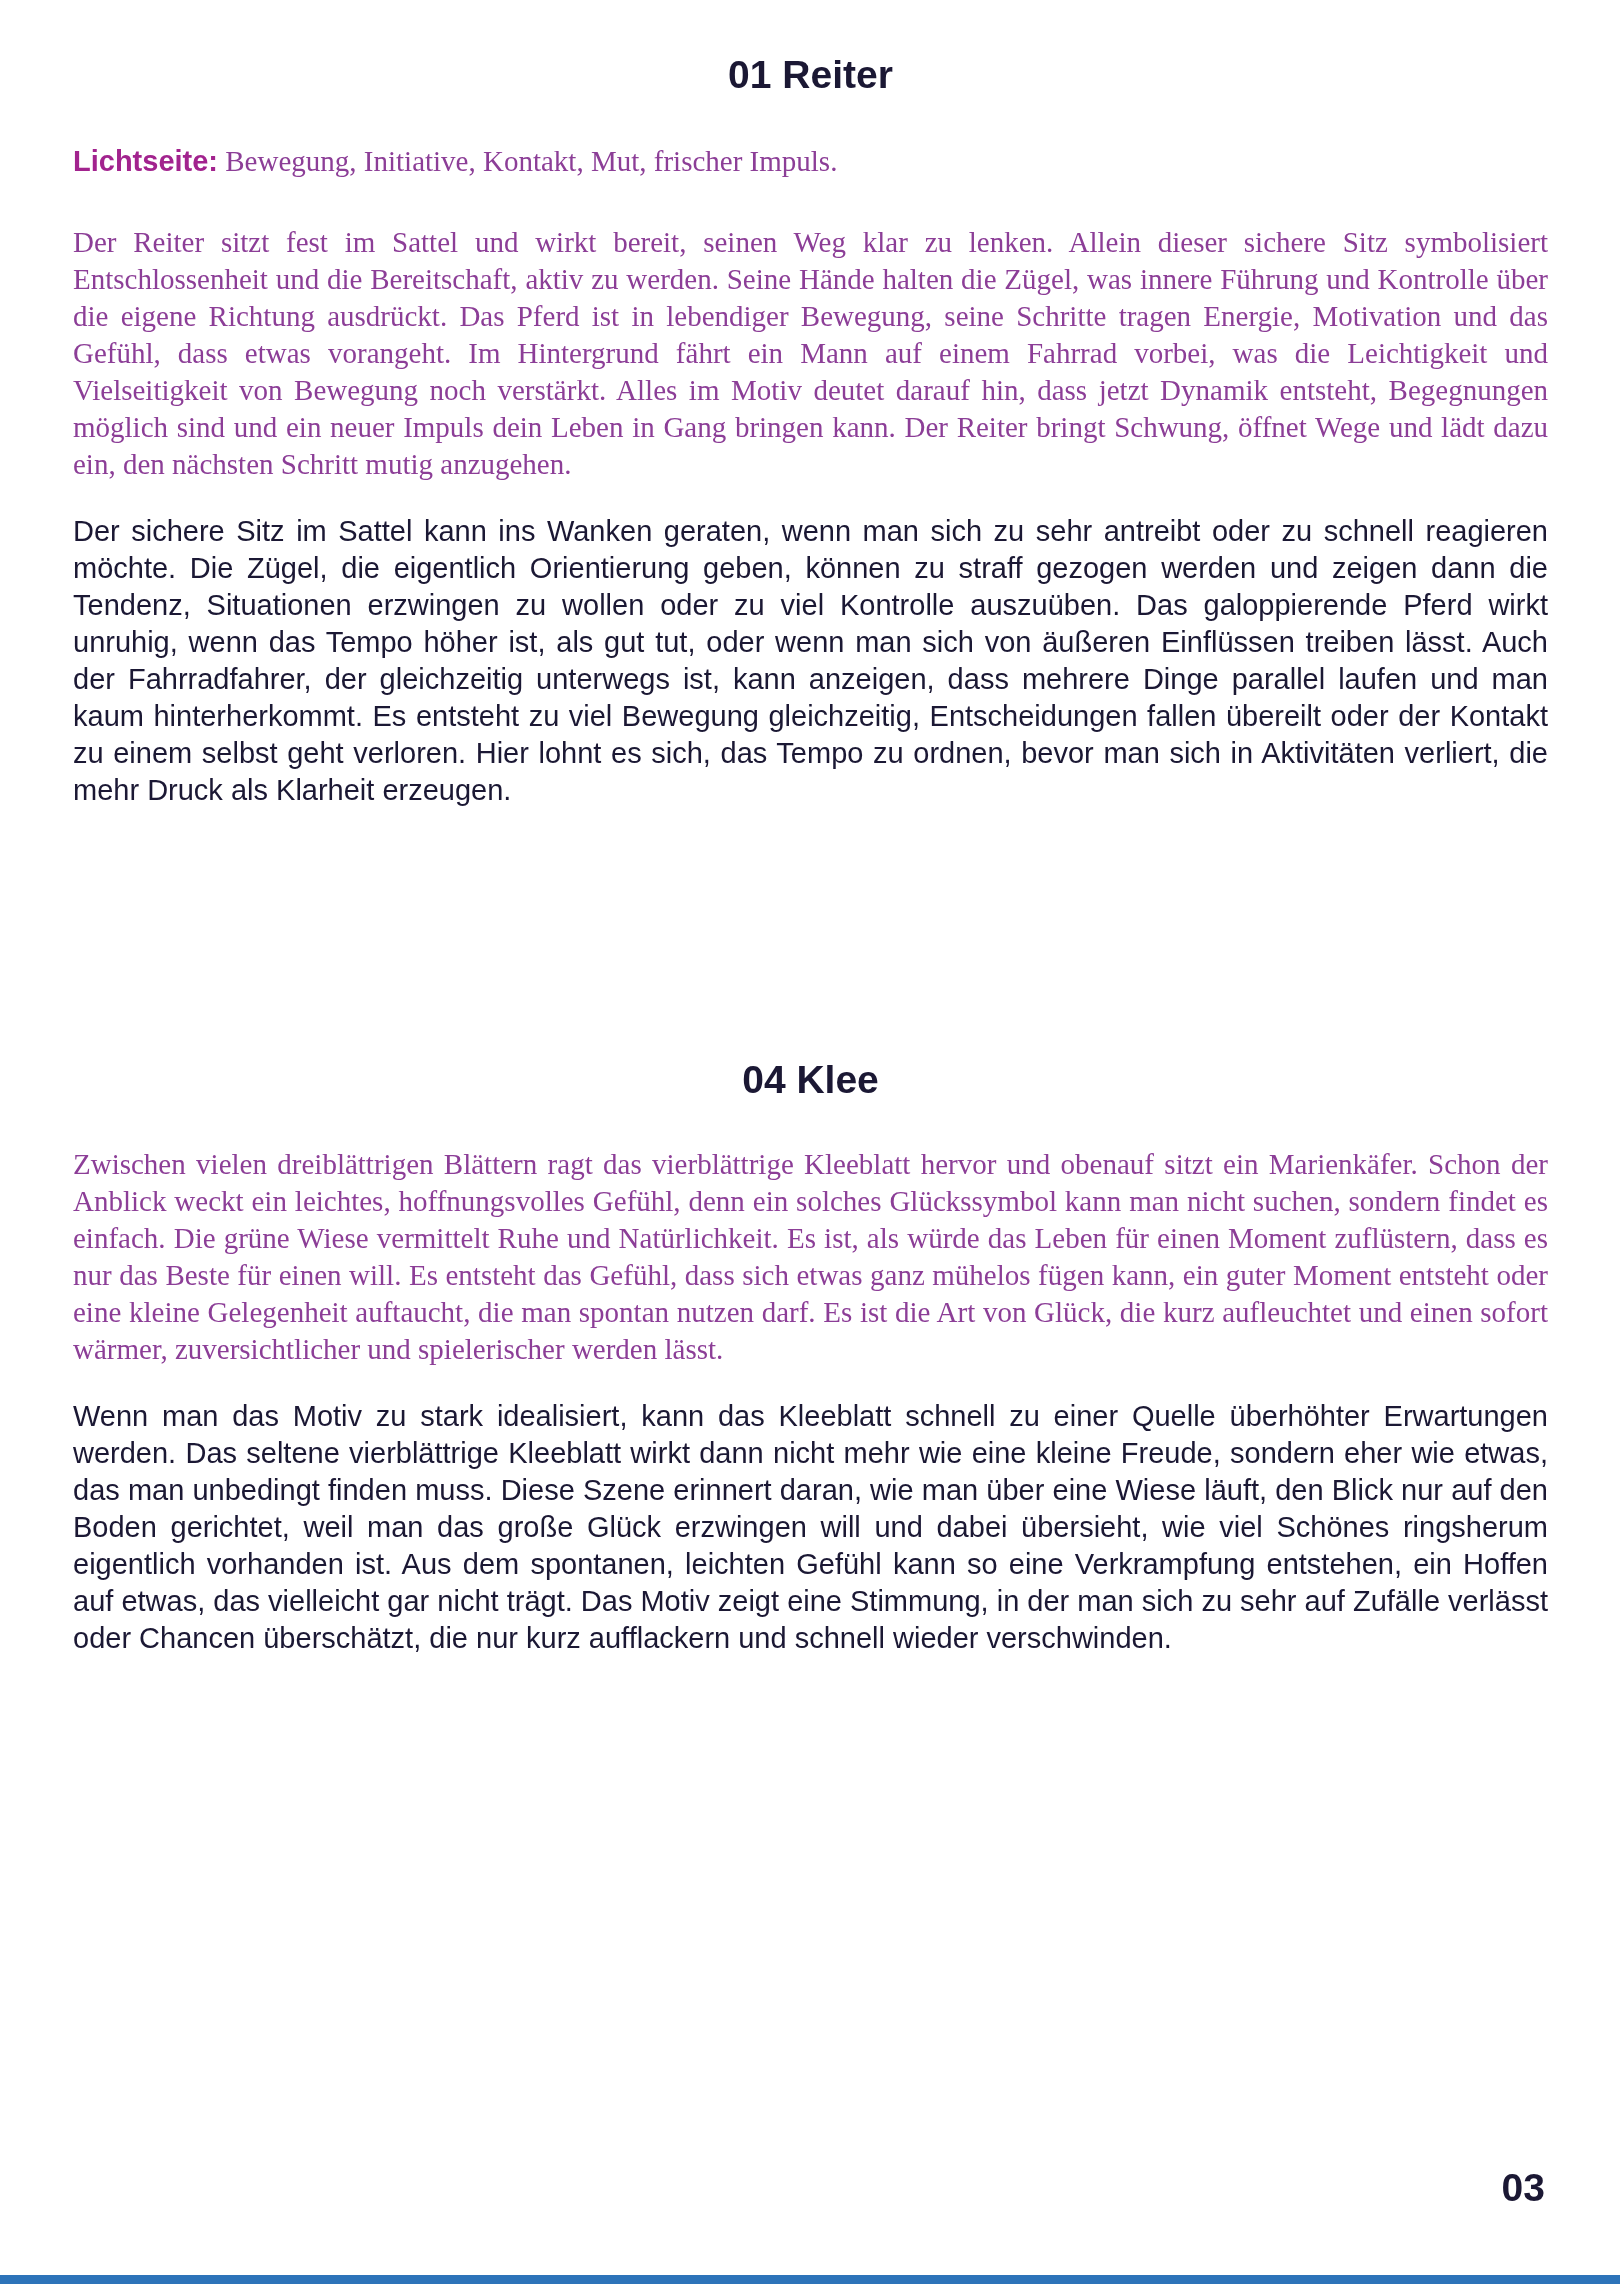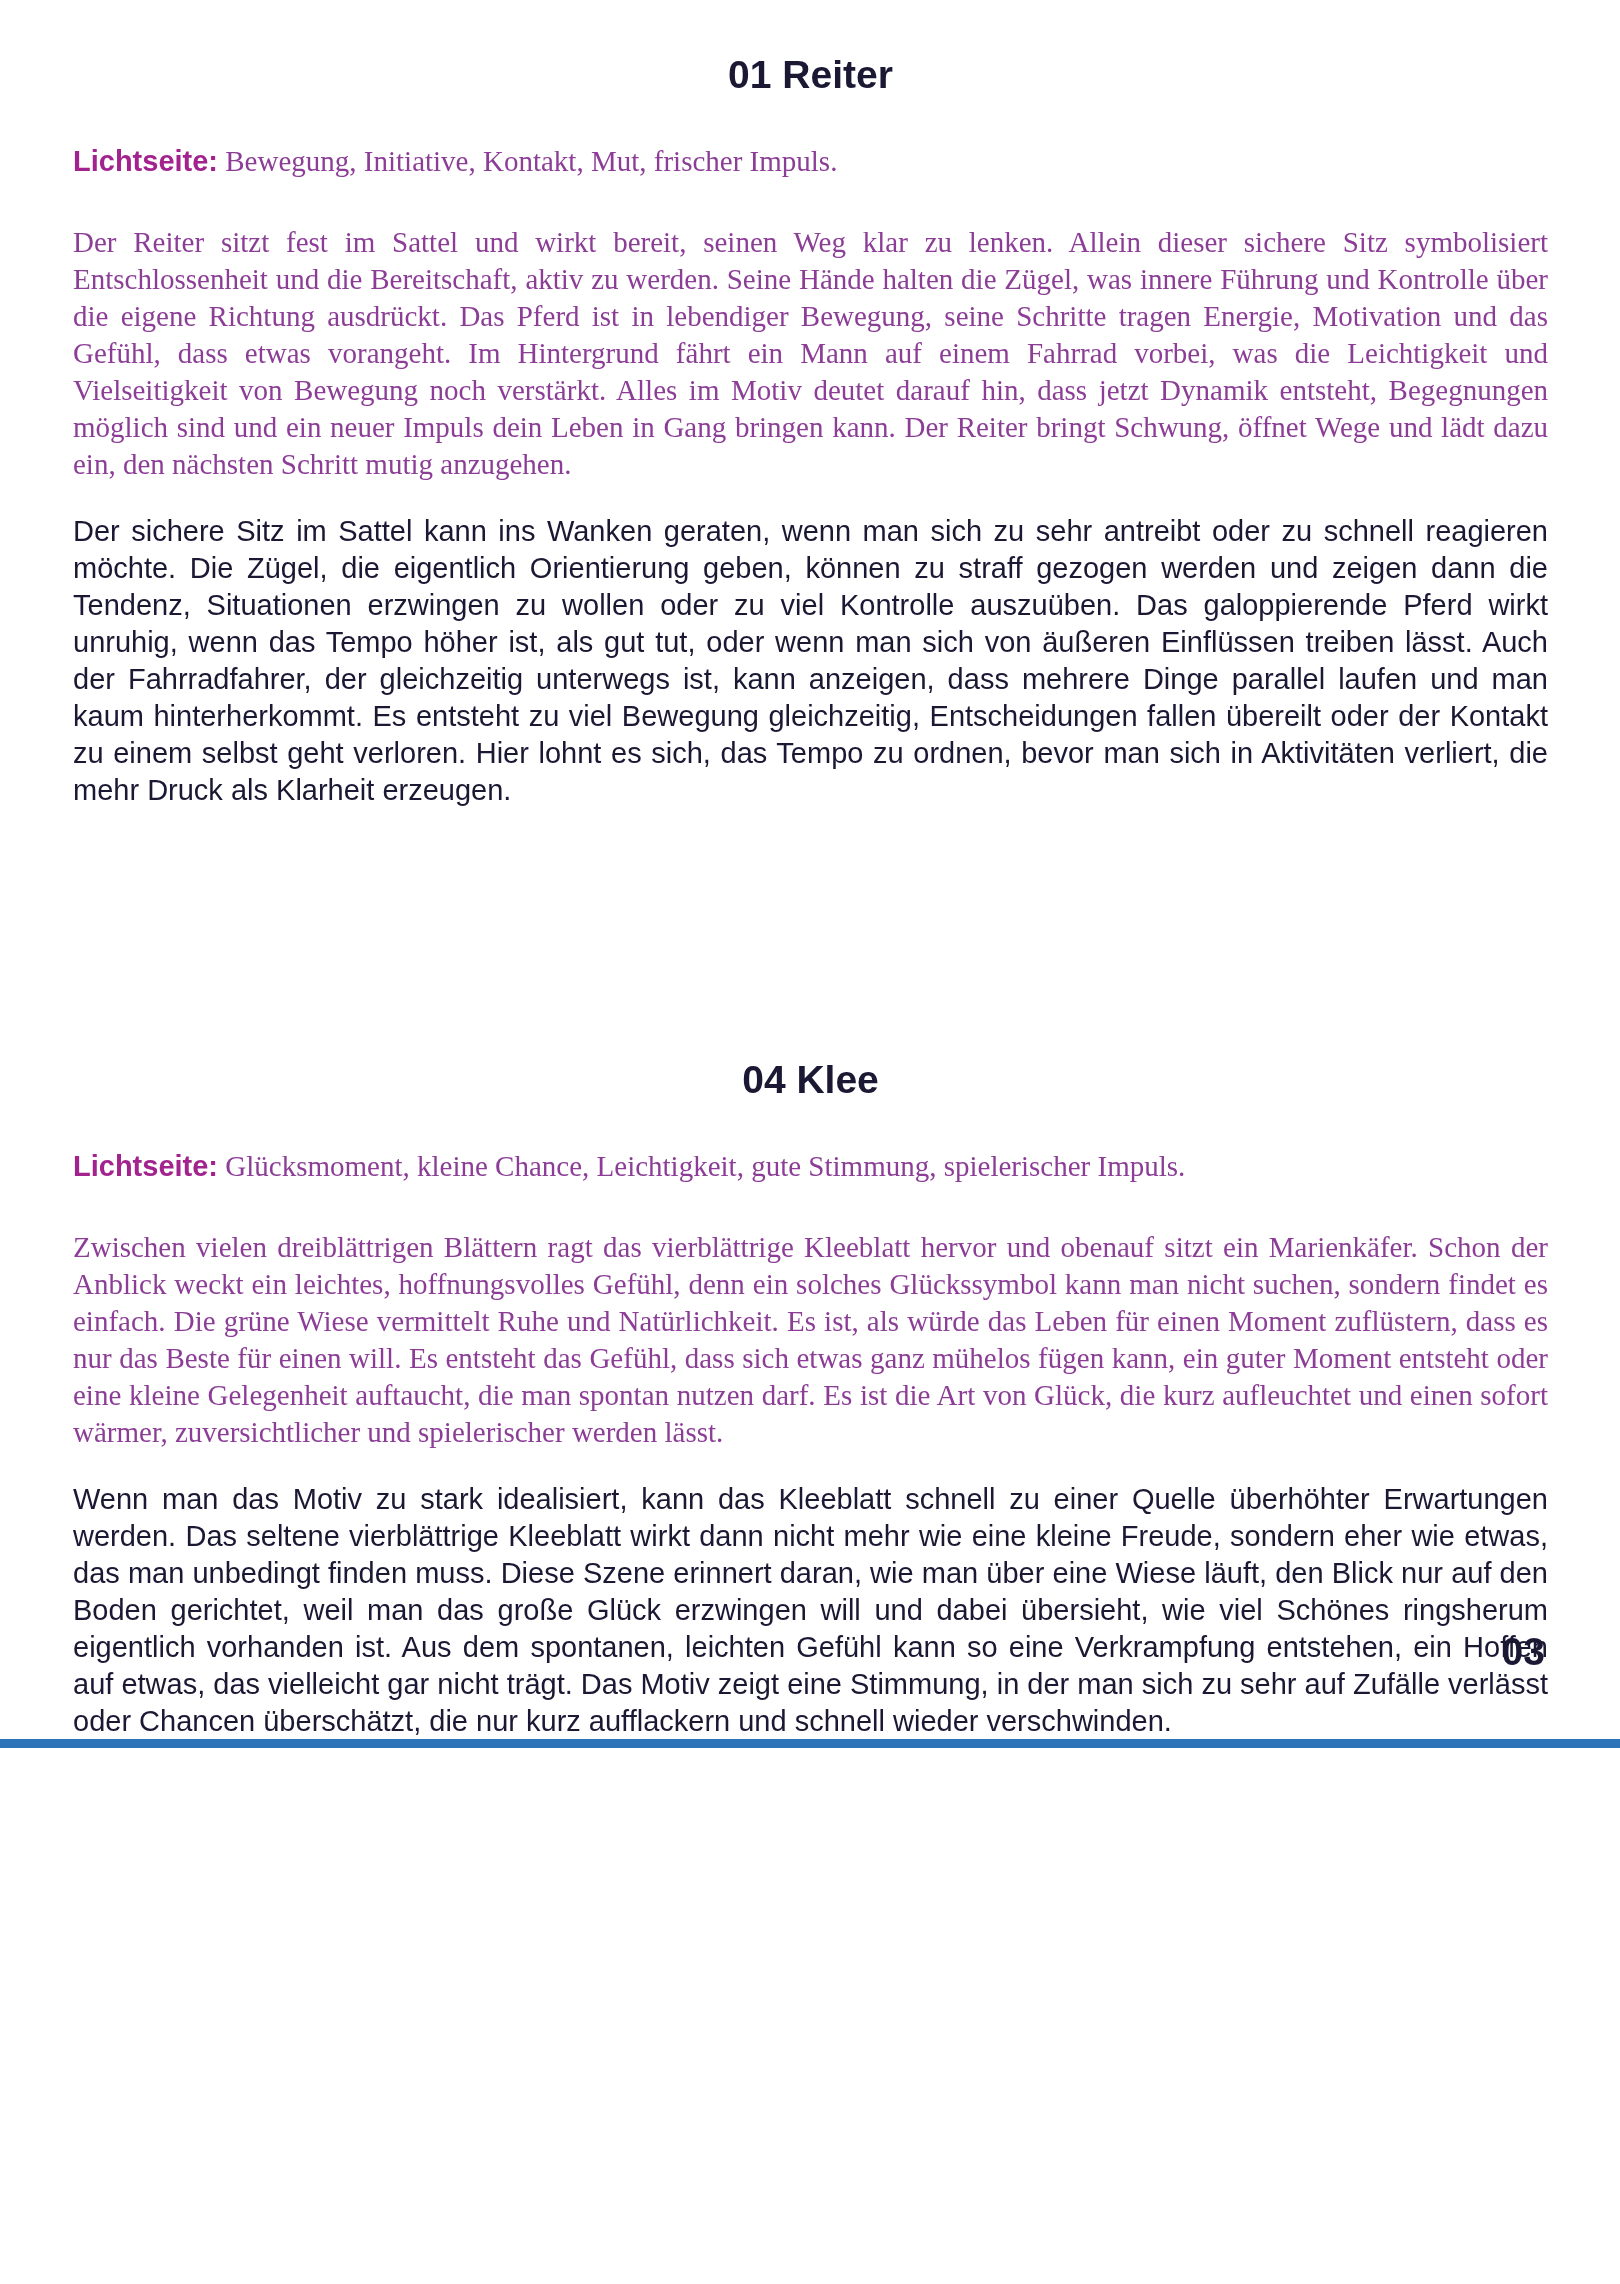--- a/index.html
+++ b/index.html
@@ -3,21 +3,21 @@
 <meta charset="utf-8">
 <style>
   html, body {
     margin: 0;
     padding: 0;
     background: #ffffff;
   }
   .page {
     position: relative;
     width: 1621px;
-    height: 1748px;
+    height: 2284px;
     background: #ffffff;
     font-family: "Liberation Sans", sans-serif;
     overflow: hidden;
   }
   .content {
     padding: 0 73px;
   }
   .section-title {
     margin: 0;
     text-align: center;
@@ -80,21 +80,20 @@
 
     <section class="card-section s0">
       <h1 class="section-title">01 Reiter</h1>
       <p class="para light-line"><span class="label-light">Lichtseite:</span><span class="purple"> Bewegung, Initiative, Kontakt, Mut, frischer Impuls.</span></p>
       <p class="para purple justify light-para">Der Reiter sitzt fest im Sattel und wirkt bereit, seinen Weg klar zu lenken. Allein dieser sichere Sitz symbolisiert Entschlossenheit und die Bereitschaft, aktiv zu werden. Seine Hände halten die Zügel, was innere Führung und Kontrolle über die eigene Richtung ausdrückt. Das Pferd ist in lebendiger Bewegung, seine Schritte tragen Energie, Motivation und das Gefühl, dass etwas vorangeht. Im Hintergrund fährt ein Mann auf einem Fahrrad vorbei, was die Leichtigkeit und Vielseitigkeit von Bewegung noch verstärkt. Alles im Motiv deutet darauf hin, dass jetzt Dynamik entsteht, Begegnungen möglich sind und ein neuer Impuls dein Leben in Gang bringen kann. Der Reiter bringt Schwung, öffnet Wege und lädt dazu ein, den nächsten Schritt mutig anzugehen.</p>
       <p class="para dark justify shadow-para">Der sichere Sitz im Sattel kann ins Wanken geraten, wenn man sich zu sehr antreibt oder zu schnell reagieren möchte. Die Zügel, die eigentlich Orientierung geben, können zu straff gezogen werden und zeigen dann die Tendenz, Situationen erzwingen zu wollen oder zu viel Kontrolle auszuüben. Das galoppierende Pferd wirkt unruhig, wenn das Tempo höher ist, als gut tut, oder wenn man sich von äußeren Einflüssen treiben lässt. Auch der Fahrradfahrer, der gleichzeitig unterwegs ist, kann anzeigen, dass mehrere Dinge parallel laufen und man kaum hinterherkommt. Es entsteht zu viel Bewegung gleichzeitig, Entscheidungen fallen übereilt oder der Kontakt zu einem selbst geht verloren. Hier lohnt es sich, das Tempo zu ordnen, bevor man sich in Aktivitäten verliert, die mehr Druck als Klarheit erzeugen.</p>
     </section>
 
     <section class="card-section s1">
       <h1 class="section-title">04 Klee</h1>
-      <p class="para light-line"><span class="label-light">Lichtseite:</span><span class="purple"> Glücksmoment, kleine Chance, Leichtigkeit, gute Stimmung, spielerischer Impuls.</span></p>
       <p class="para purple justify light-para">Zwischen vielen dreiblättrigen Blättern ragt das vierblättrige Kleeblatt hervor und obenauf sitzt ein Marienkäfer. Schon der Anblick weckt ein leichtes, hoffnungsvolles Gefühl, denn ein solches Glückssymbol kann man nicht suchen, sondern findet es einfach. Die grüne Wiese vermittelt Ruhe und Natürlichkeit. Es ist, als würde das Leben für einen Moment zuflüstern, dass es nur das Beste für einen will. Es entsteht das Gefühl, dass sich etwas ganz mühelos fügen kann, ein guter Moment entsteht oder eine kleine Gelegenheit auftaucht, die man spontan nutzen darf. Es ist die Art von Glück, die kurz aufleuchtet und einen sofort wärmer, zuversichtlicher und spielerischer werden lässt.</p>
       <p class="para dark justify shadow-para">Wenn man das Motiv zu stark idealisiert, kann das Kleeblatt schnell zu einer Quelle überhöhter Erwartungen werden. Das seltene vierblättrige Kleeblatt wirkt dann nicht mehr wie eine kleine Freude, sondern eher wie etwas, das man unbedingt finden muss. Diese Szene erinnert daran, wie man über eine Wiese läuft, den Blick nur auf den Boden gerichtet, weil man das große Glück erzwingen will und dabei übersieht, wie viel Schönes ringsherum eigentlich vorhanden ist. Aus dem spontanen, leichten Gefühl kann so eine Verkrampfung entstehen, ein Hoffen auf etwas, das vielleicht gar nicht trägt. Das Motiv zeigt eine Stimmung, in der man sich zu sehr auf Zufälle verlässt oder Chancen überschätzt, die nur kurz aufflackern und schnell wieder verschwinden.</p>
     </section>
 
   </div>
 
   <div class="page-number">03</div>
   <div class="footer-bar"></div>
 </div>
 

